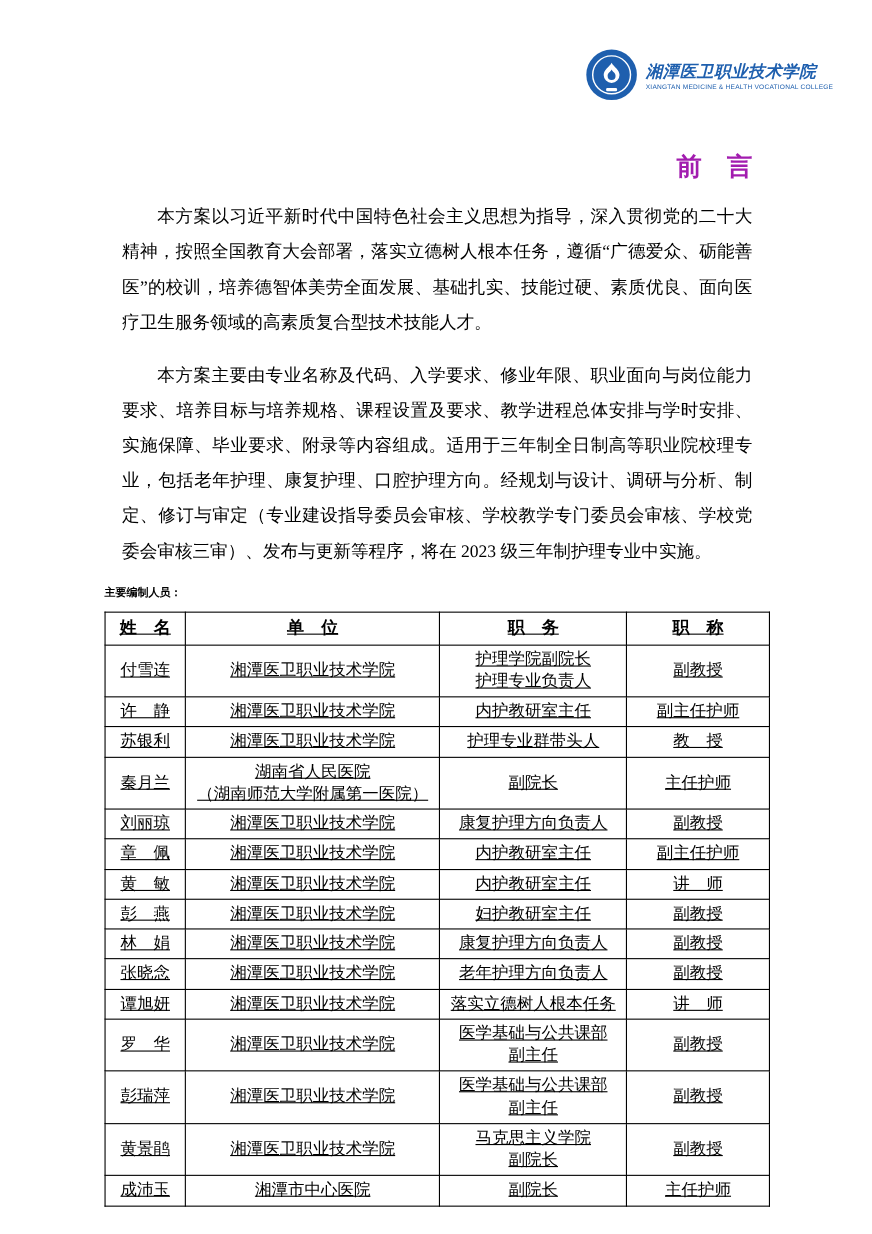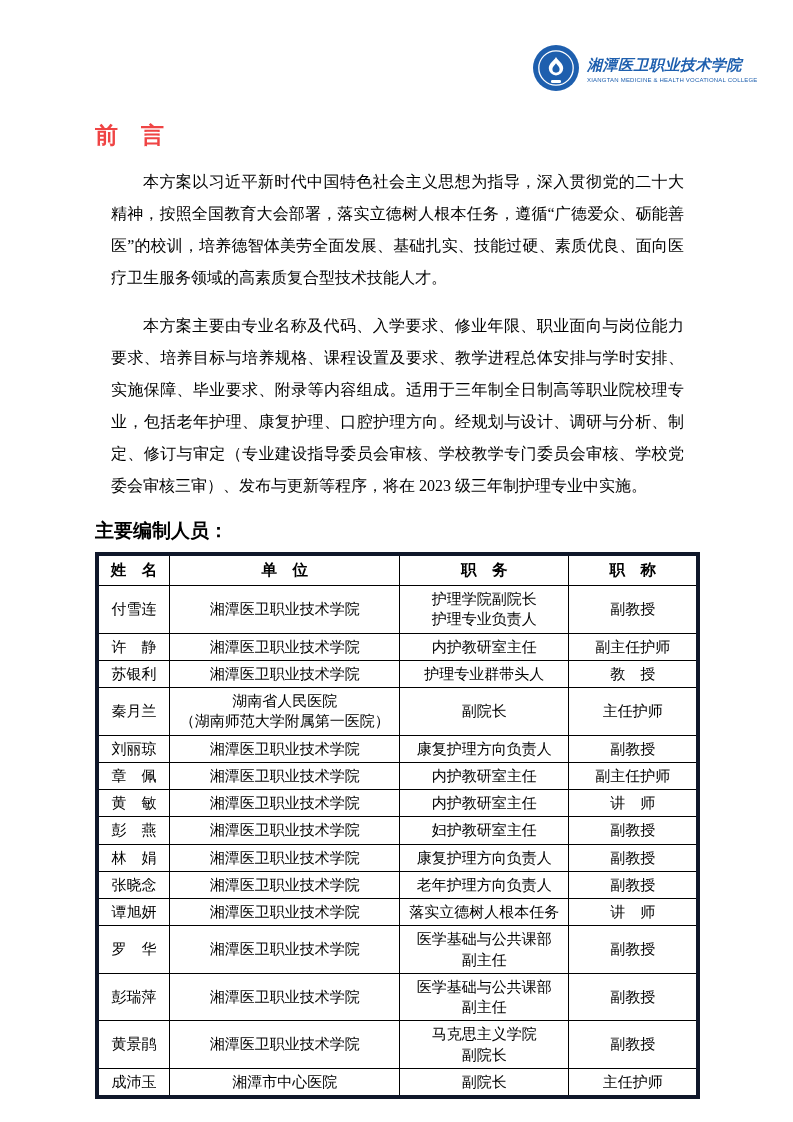--- a/index.html
+++ b/index.html
@@ -42,53 +42,54 @@
     color: #1e5fae;
     white-space: nowrap;
     margin-top: 2px;
   }
 
   
   .content {
     padding: 122px 93px 0 95px;
   }
   .page-title {
-    margin: 0;
-    text-align: left;
+    margin: 16px;
+    text-align: right;
     font-family: "Liberation Sans", sans-serif;
     font-weight: bold;
     font-size: 23px;
     line-height: 1.2;
-    color: #ef4444;
+    color: #a21caf;
   }
   .body-paragraph {
     margin: 16px;
     margin-top: 0;
     text-indent: 2em;
     font-size: 16px;
     line-height: 32px;
     text-align: justify;
   }
   .body-paragraph:first-of-type { margin-top: 16px; }
 
   .section-label {
     margin-top: 10px;
-    font-family: Liberation Sans, sans-serif;
-    font-weight: bold;
-    font-size: 19px;
+    font-family: Liberation Mono, monospace;
+    font-weight: bold;
+    font-size: 10px;
     line-height: 1.4;
   }
 
   
   table.editors-table {
     margin-top: 8px;
     width: 100%;
     border-collapse: collapse;
     table-layout: fixed;
-    border: 4px solid #0f172a;
+    border: 1px solid #0f172a;
+    text-decoration: underline;
   }
   .editors-table col.c-name  { width: 12.1%; }
   .editors-table col.c-unit  { width: 38.3%; }
   .editors-table col.c-pos   { width: 28.1%; }
   .editors-table col.c-title { width: 21.5%; }
   .editors-table th, .editors-table td {
     border: 1px solid #000;
     text-align: center;
     vertical-align: middle;
     padding: 3px 4px;

